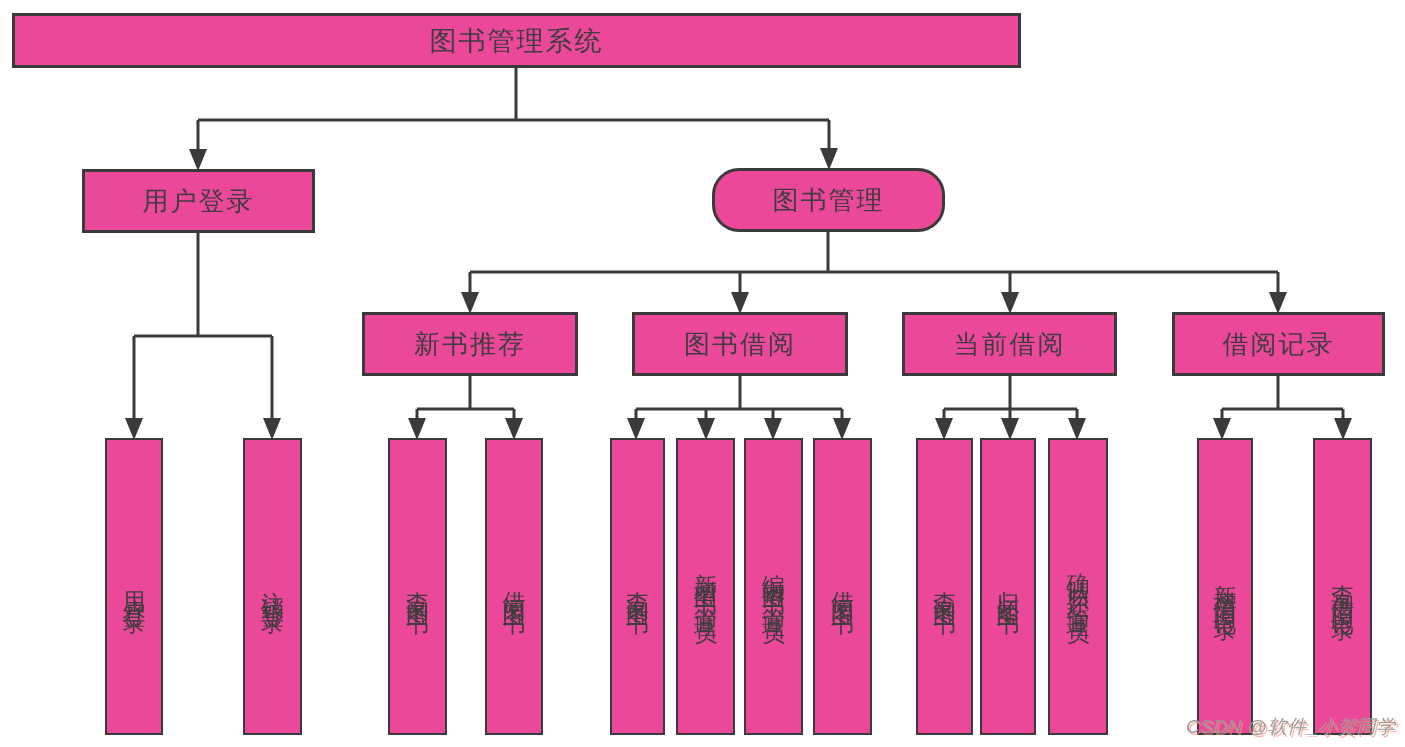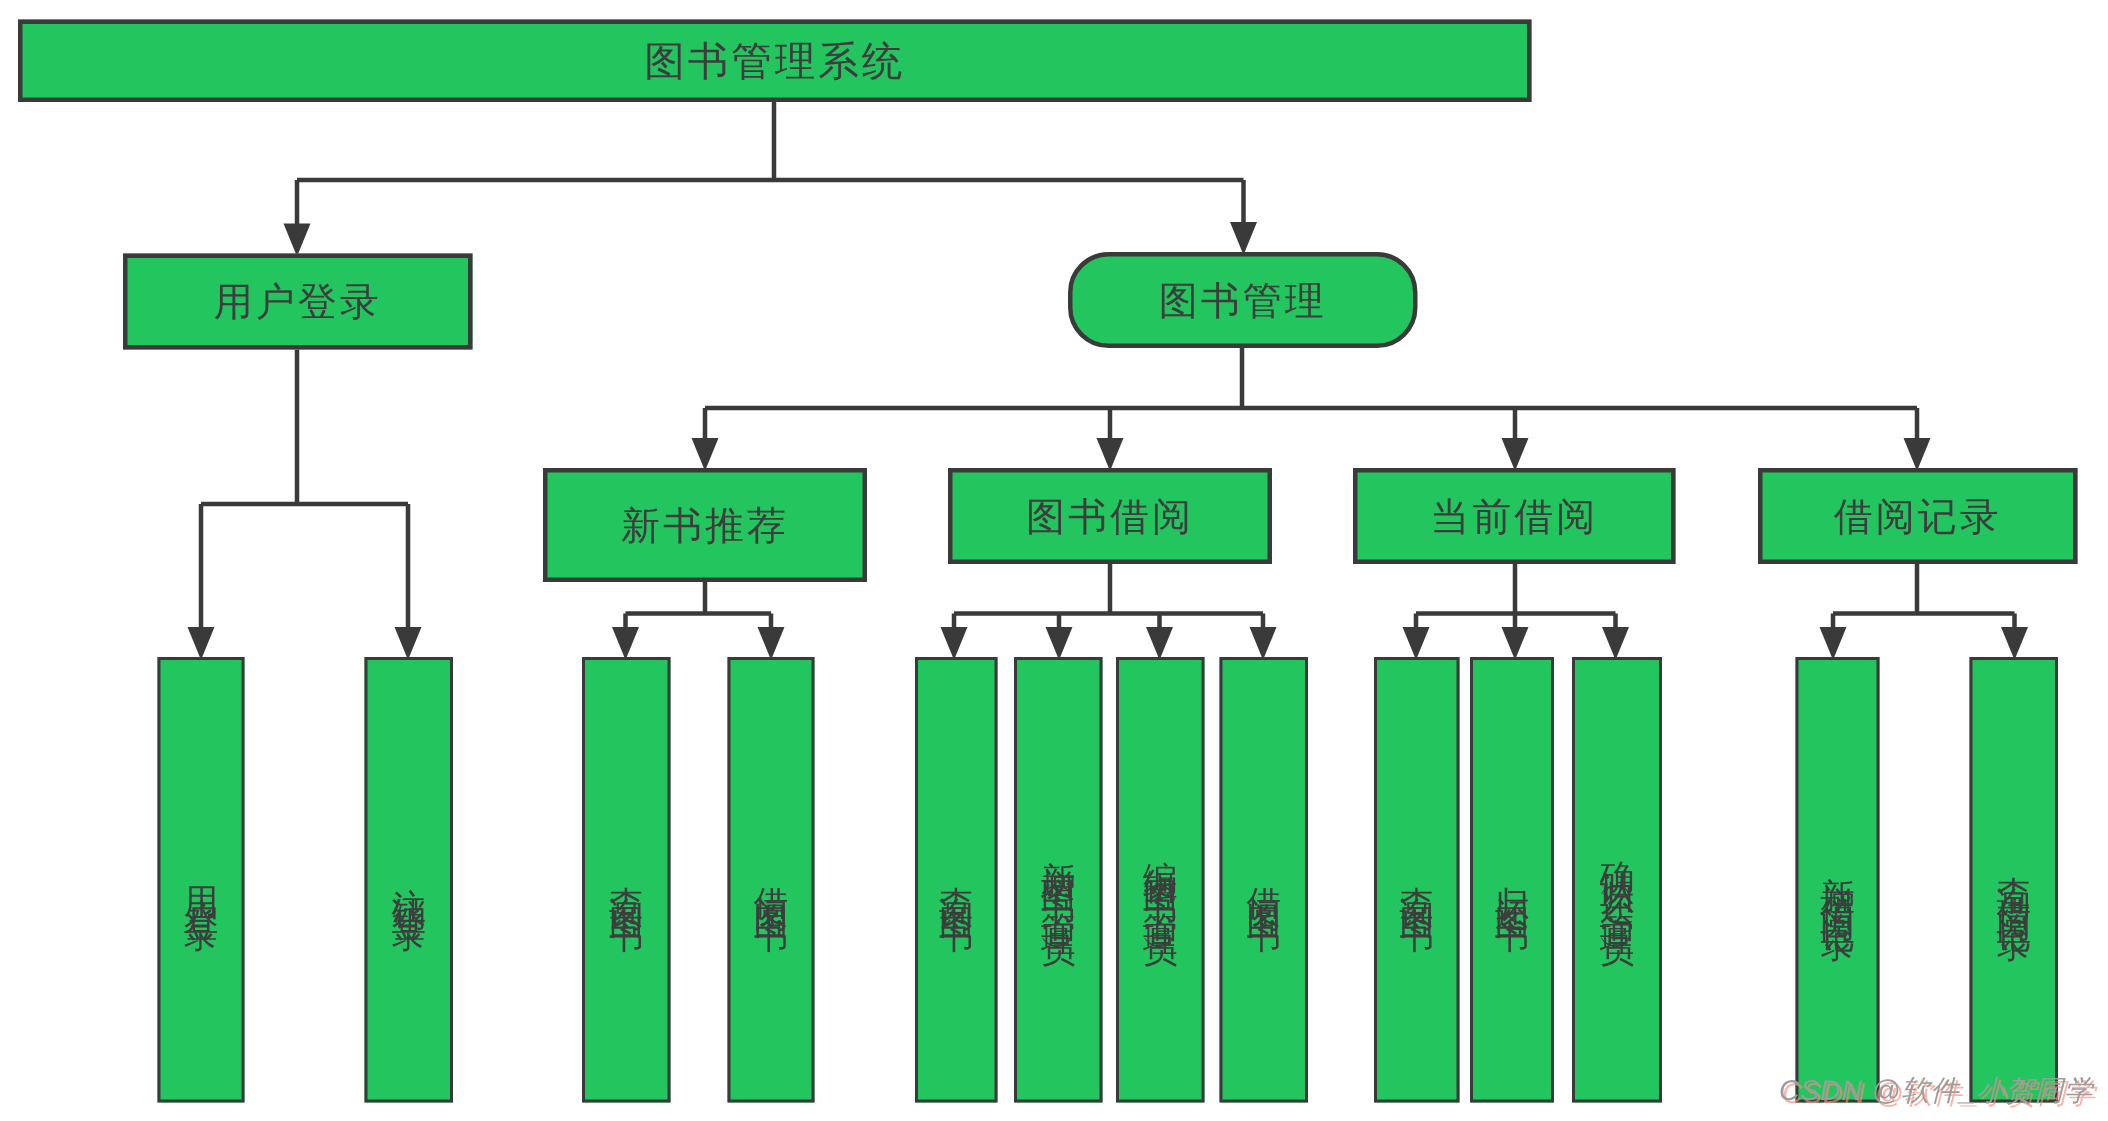--- a/index.html
+++ b/index.html
@@ -13,21 +13,21 @@
     position: relative;
     width: 1405px; height: 747px;
     background: #ffffff;
   }
   .connectors {
     position: absolute; left: 0; top: 0;
     width: 1405px; height: 747px;
   }
   .box {
     position: absolute;
-    background: #22c55e;
+    background: #ec4899;
     border: 3px solid #3a3a3a;
     box-sizing: border-box;
     display: flex;
     align-items: center;
     justify-content: center;
     color: #3d3d3d;
   }
   .box.h span {
     font-size: 26px;
     letter-spacing: 2px;
@@ -107,21 +107,21 @@
     <span>图书管理系统</span>
   </div>
 
   <div class="box h" style="left:82px; top:169px; width:233px; height:64px;">
     <span>用户登录</span>
   </div>
   <div class="box h" style="left:712px; top:168px; width:233px; height:64px;border-radius:27px;">
     <span>图书管理</span>
   </div>
 
-  <div class="box h" style="left:362px; top:312px; width:216px; height:76px;">
+  <div class="box h" style="left:362px; top:312px; width:216px; height:64px;">
     <span>新书推荐</span>
   </div>
   <div class="box h" style="left:632px; top:312px; width:216px; height:64px;justify-content:center;">
     <span>图书借阅</span>
   </div>
   <div class="box h" style="left:902px; top:312px; width:215px; height:64px;">
     <span>当前借阅</span>
   </div>
   <div class="box h" style="left:1172px; top:312px; width:213px; height:64px;">
     <span>借阅记录</span>

